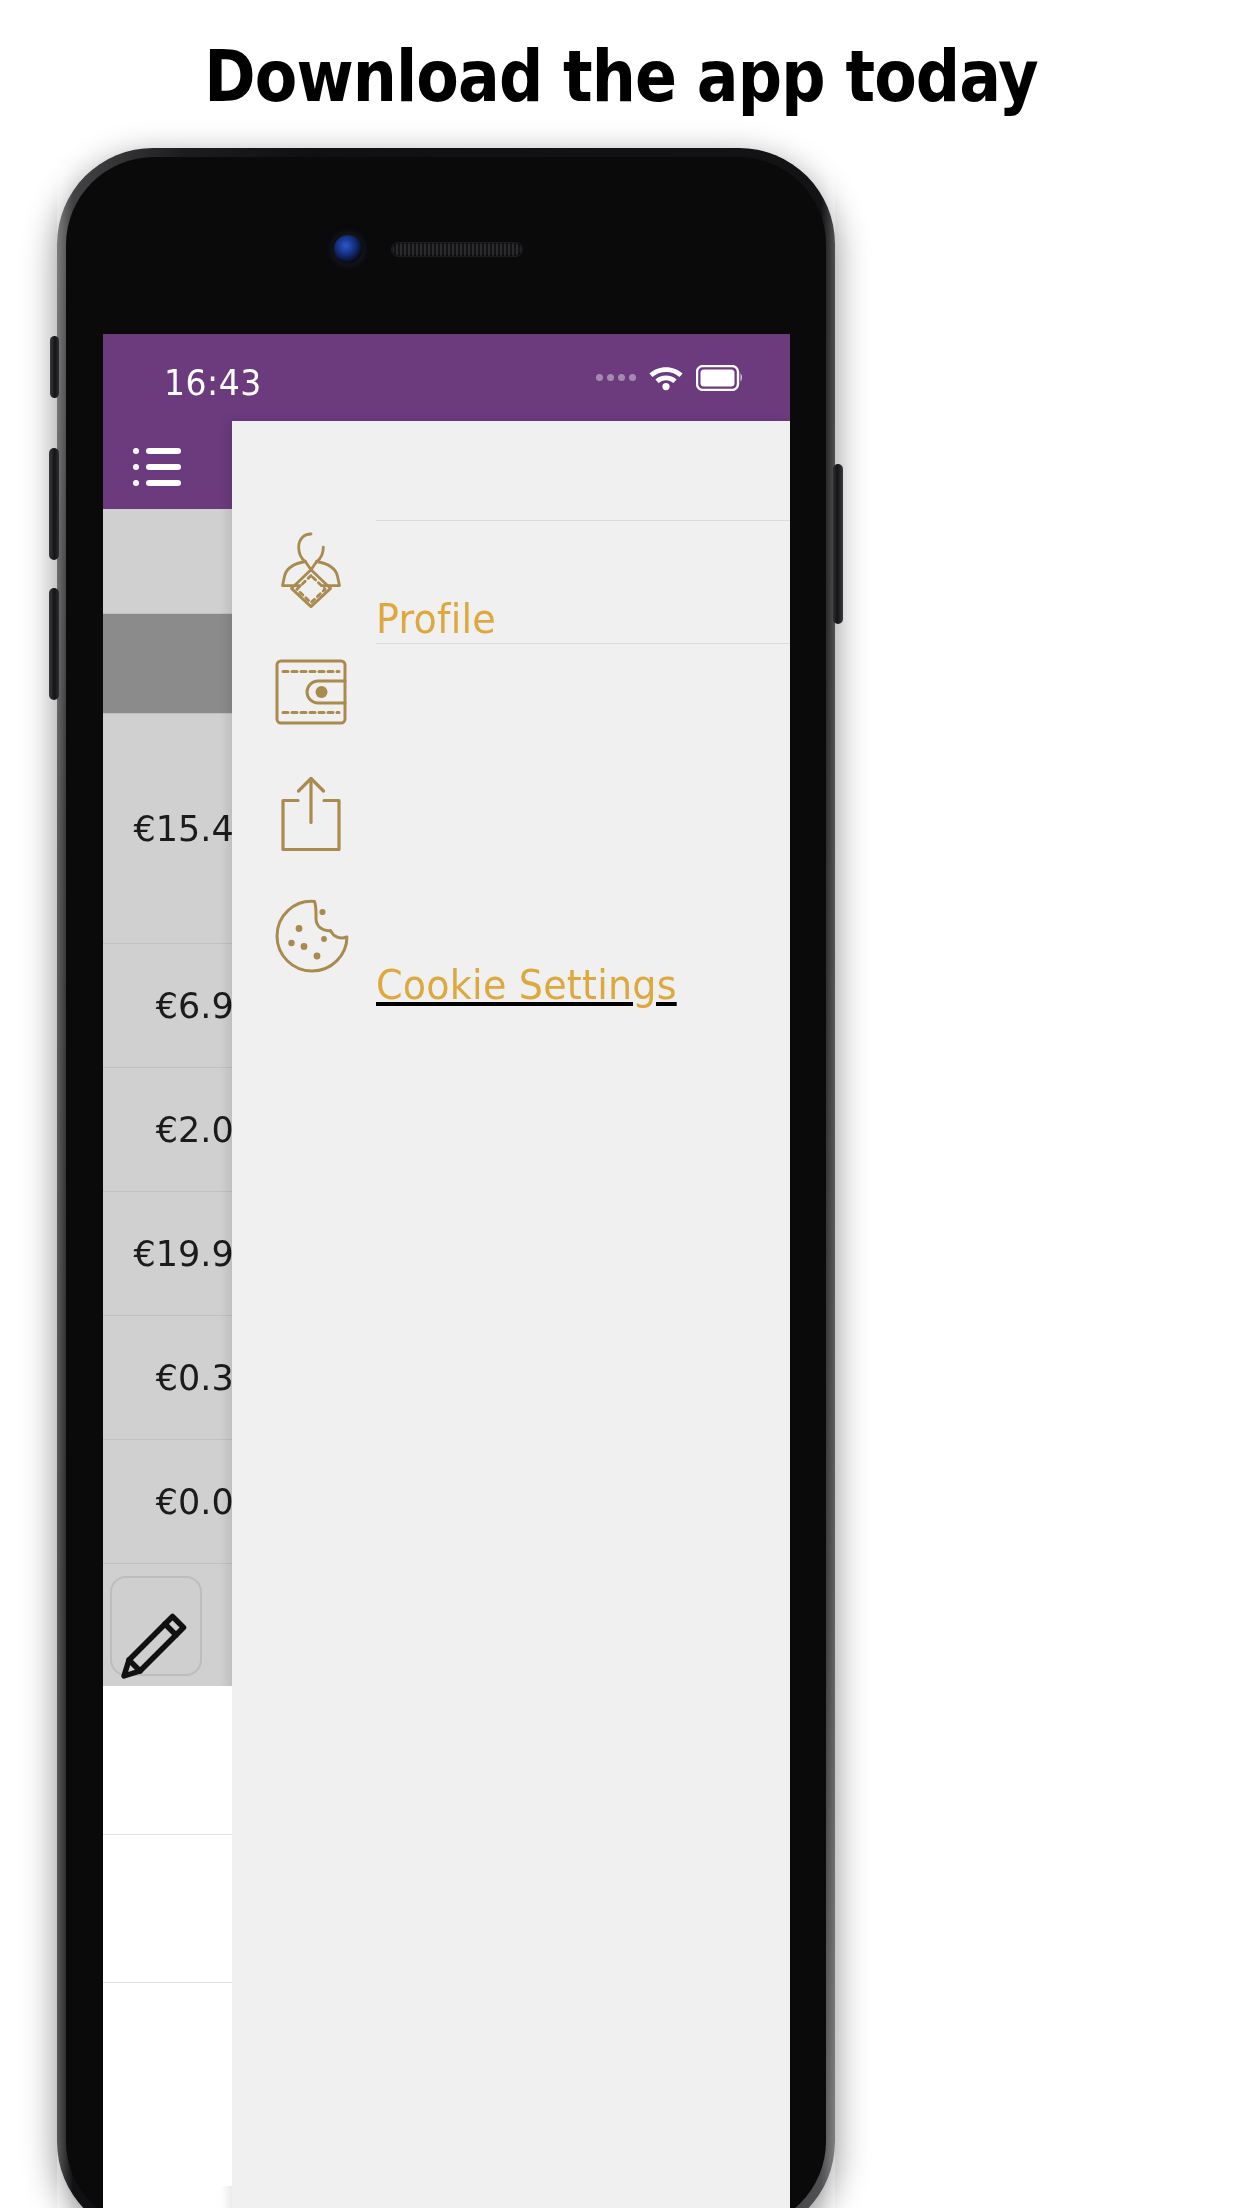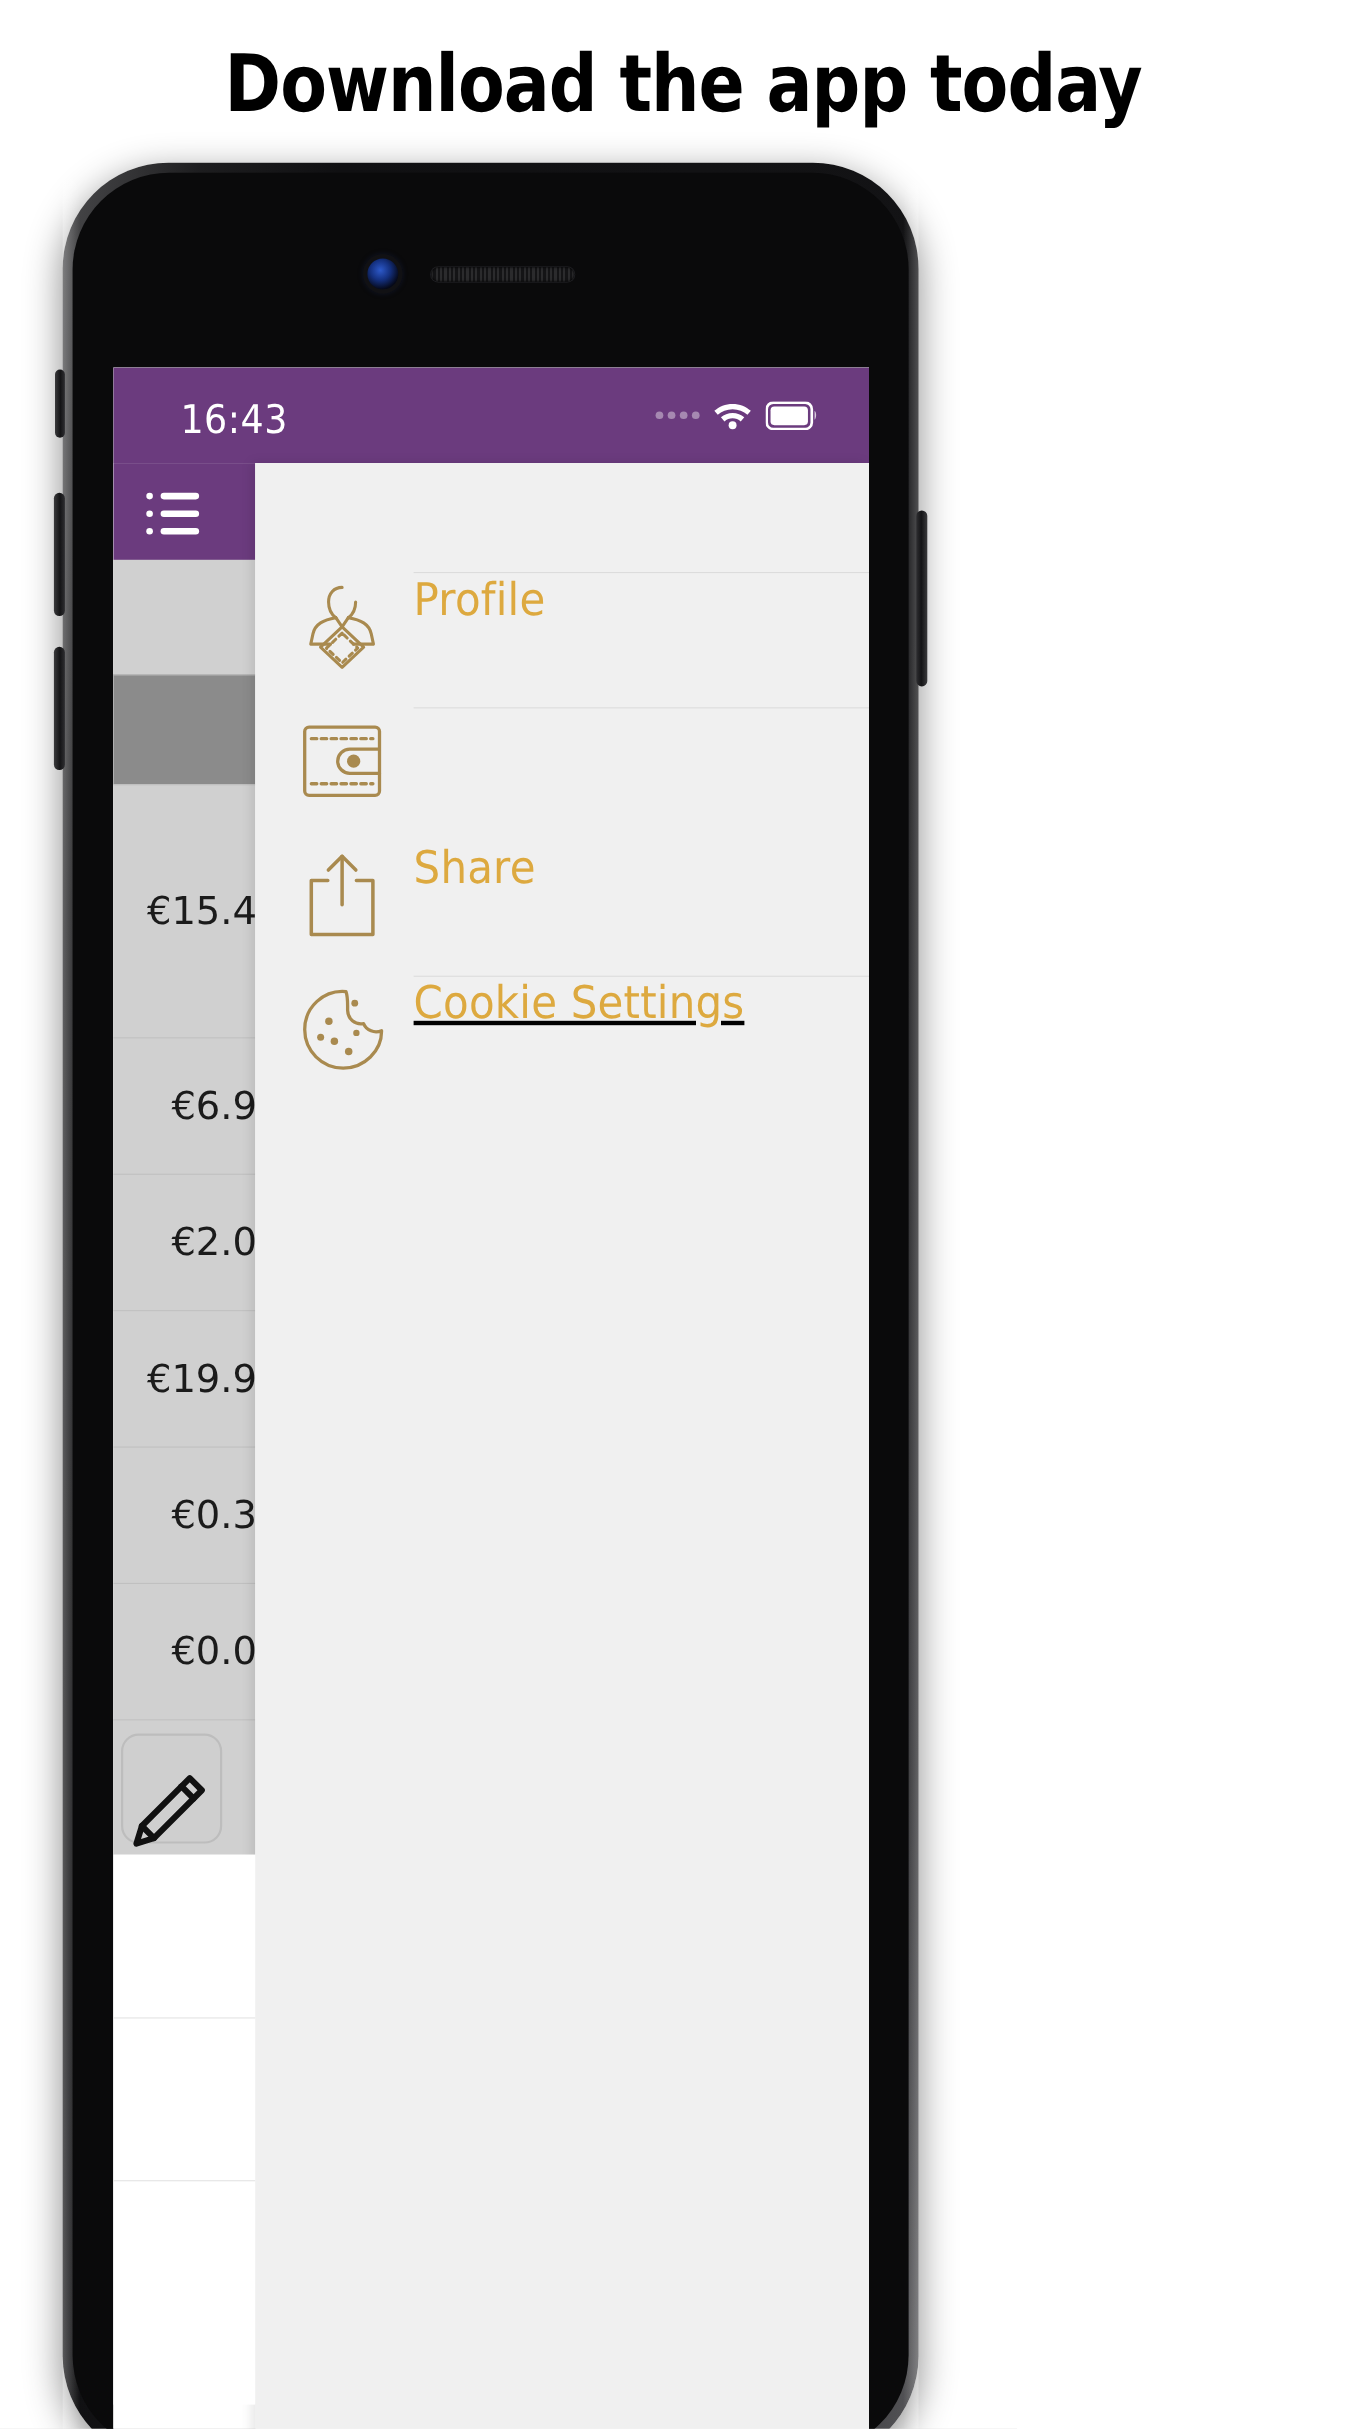--- a/index.html
+++ b/index.html
@@ -251,21 +251,21 @@
     min-width: 78px;
     margin-left: 40px;
     display: flex;
     align-items: center;
     justify-content: center;
   }
   .menu-item .txt-wrap {
     flex: 1;
     height: 100%;
     display: flex;
-    align-items: flex-start;
+    align-items: flex-end;
     position: relative;
     margin-left: 26px;
     border-bottom: 1px solid #dcdcdc;
     margin-top: 24px;
   }
   .menu-item:first-child .txt-wrap { border-top: 1px solid #dcdcdc; }
   .menu-item:last-child .txt-wrap { border-bottom: none; text-decoration: underline; }
   .menu-item .label {
     color: #dda93f;
     font-size: 41px;
@@ -401,23 +401,20 @@
                 </div>
               </div>
               <div class="menu-item">
                 <div class="ico">
                   <svg width="66" height="78" viewBox="0 0 66 78" fill="none" stroke="#a98a4f" stroke-width="3.2" stroke-linecap="round" stroke-linejoin="round">
     <path d="M20 25.5H5v49h56v-49H46"></path>
     <path d="M33 3.5v44"></path>
     <path d="M20.5 16 33 3.5 45.5 16"></path>
   </svg>
                 </div>
-                <div class="txt-wrap">
-                  <span class="label">Share</span>
-                </div>
               </div>
               <div class="menu-item">
                 <div class="ico">
                   <svg width="76" height="76" viewBox="0 0 76 76" fill="none" stroke="#a98a4f" stroke-width="3" stroke-linecap="round" stroke-linejoin="round">
     <path d="M41.5 3.4C21.3 1.6 4 17.5 4 38c0 19.3 15.7 35 35 35 19.3 0 35-15.7 34.9-34-6.5 2.6-13.6-.1-16.4-6.5-7.8 1.3-14.4-4.1-14.5-12 0-6 .4-11.6-1.5-17.1z"></path>
     <circle cx="26" cy="30.5" r="3.4" fill="#a98a4f" stroke="none"></circle>
     <circle cx="49.5" cy="14" r="3.1" fill="#a98a4f" stroke="none"></circle>
     <circle cx="31" cy="48.5" r="3.4" fill="#a98a4f" stroke="none"></circle>
     <circle cx="18.5" cy="45" r="3.2" fill="#a98a4f" stroke="none"></circle>
     <circle cx="44" cy="58" r="3.4" fill="#a98a4f" stroke="none"></circle>

